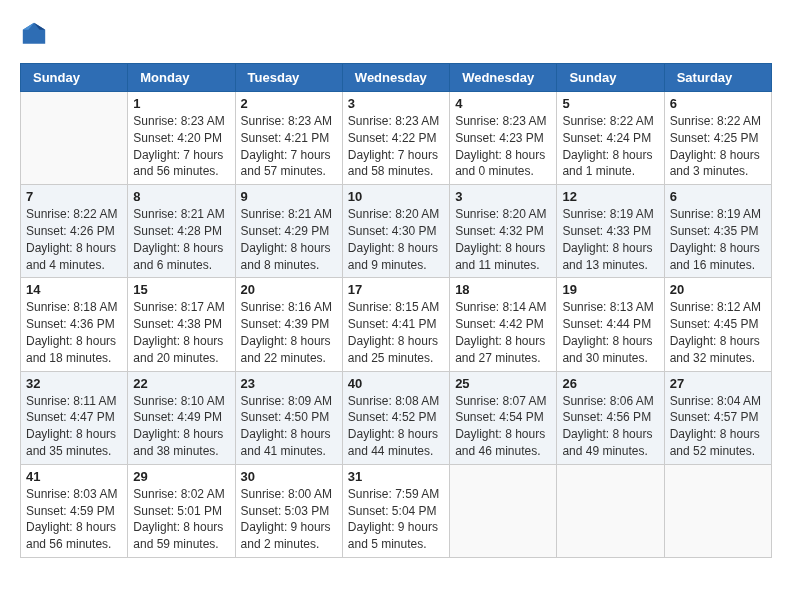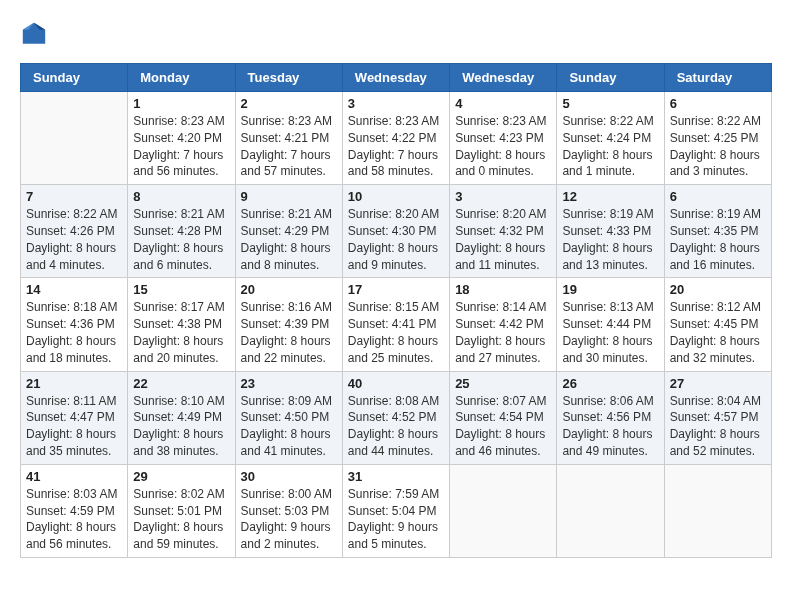--- a/index.html
+++ b/index.html
@@ -205,21 +205,21 @@
           <span class="day-number">19</span>
           <div class="day-info">Sunrise: 8:13 AM<br>Sunset: 4:44 PM<br>Daylight: 8 hours<br>and 30 minutes.</div>
         </td>
         <td>
           <span class="day-number">20</span>
           <div class="day-info">Sunrise: 8:12 AM<br>Sunset: 4:45 PM<br>Daylight: 8 hours<br>and 32 minutes.</div>
         </td>
       </tr>
       <tr class="row-shaded">
         <td>
-          <span class="day-number">21</span>
+          <span class="day-number">32</span>
           <div class="day-info">Sunrise: 8:11 AM<br>Sunset: 4:47 PM<br>Daylight: 8 hours<br>and 35 minutes.</div>
         </td>
         <td>
           <span class="day-number">22</span>
           <div class="day-info">Sunrise: 8:10 AM<br>Sunset: 4:49 PM<br>Daylight: 8 hours<br>and 38 minutes.</div>
         </td>
         <td>
           <span class="day-number">23</span>
           <div class="day-info">Sunrise: 8:09 AM<br>Sunset: 4:50 PM<br>Daylight: 8 hours<br>and 41 minutes.</div>
         </td>

